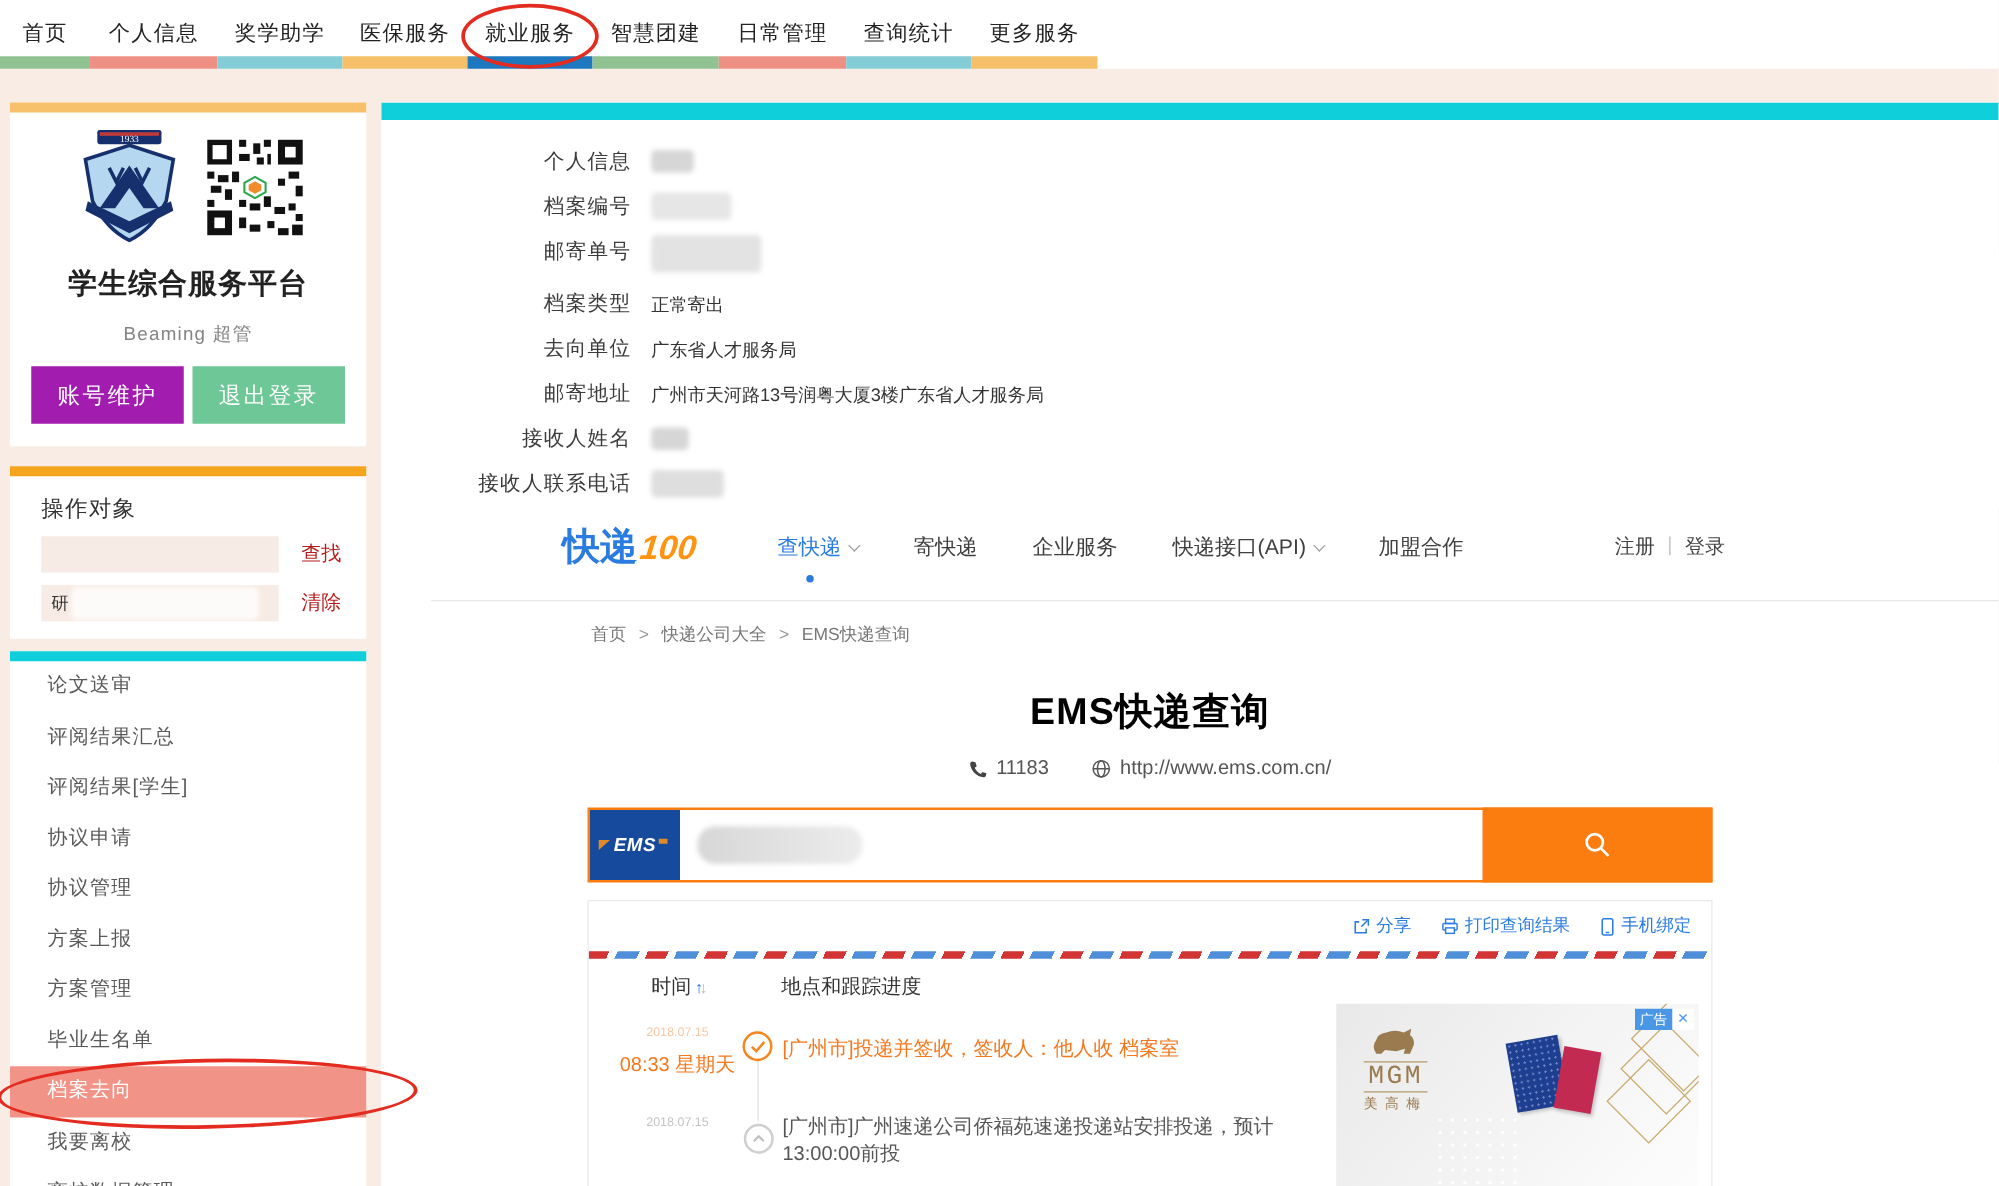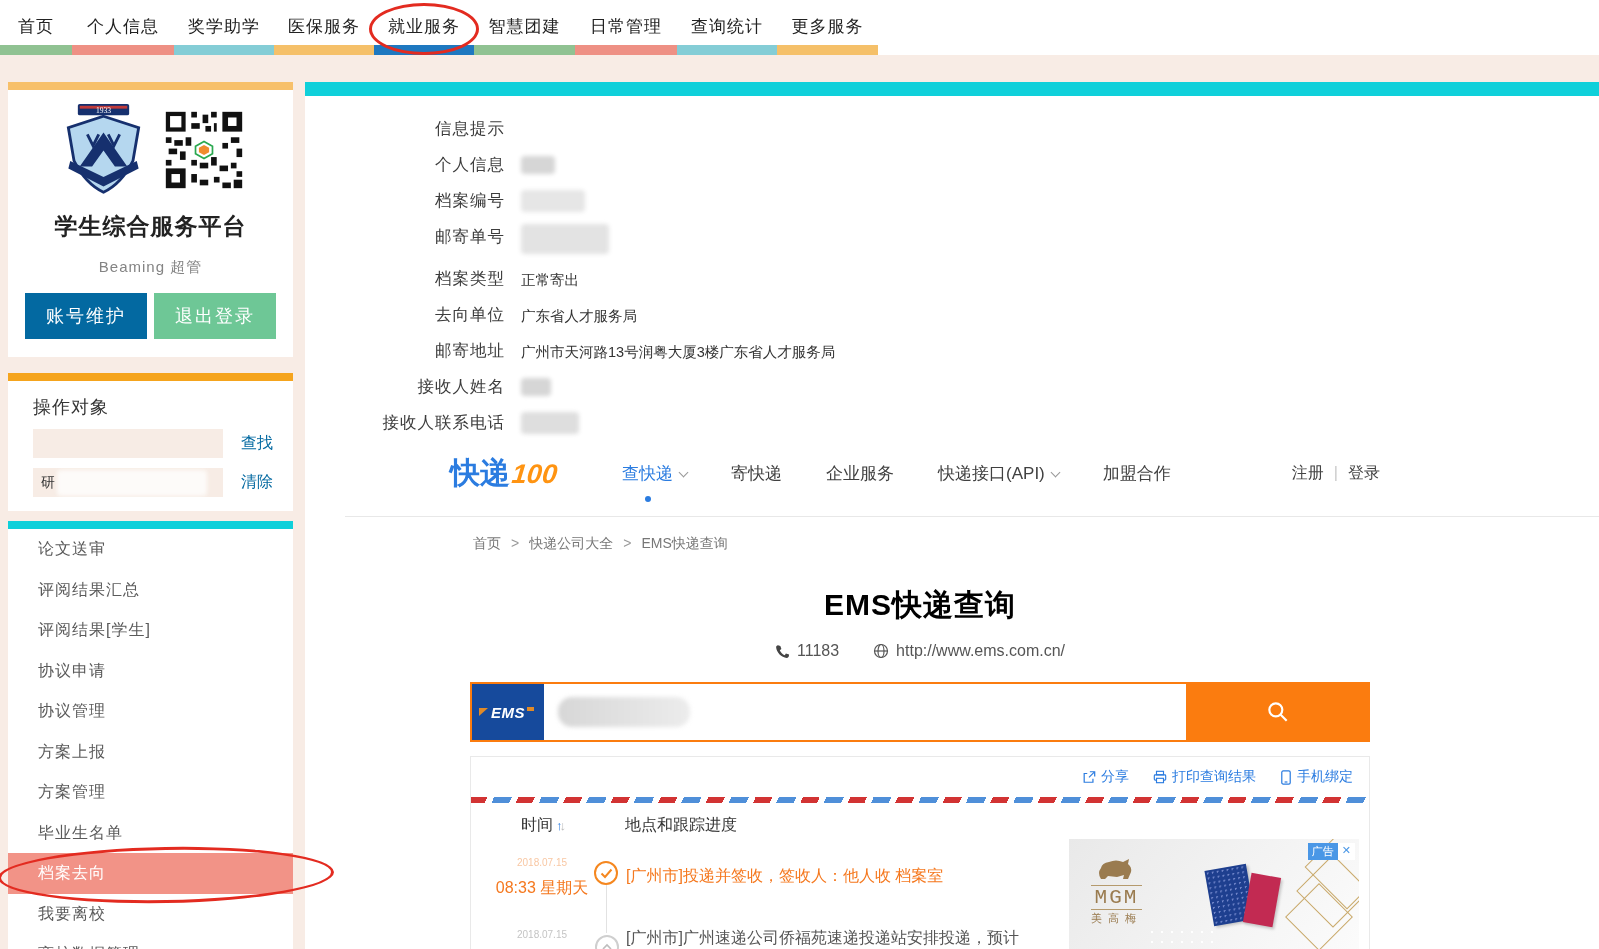--- a/index.html
+++ b/index.html
@@ -21,28 +21,28 @@
   
   .sidebar { position:absolute; left:8px; top:82px; width:285px; }
   .card { background:#fff; position:relative; }
   .card .topbar { height:8px; }
   .bar-orange1 { background:#f7c06a; } .bar-orange2 { background:#f5a41d; } .bar-cyan { background:#0fd0da; }
   .logos { display:flex; justify-content:center; align-items:center; gap:12px; padding-top:12px; }
   .platform-title { text-align:center; font-size:23px; font-weight:bold; color:#222; margin-top:14px; letter-spacing:1px; }
   .user-line { text-align:center; color:#848484; font-size:15px; margin-top:16px; letter-spacing:1px; }
   .btn-row { display:flex; gap:7px; padding:16px 17px 18px; }
   .sbtn { flex:1; height:46px; border:none; color:#fff; font-size:18px; letter-spacing:2px; font-family:inherit; cursor:pointer; }
-  .btn-account { background:#0369a1; }
+  .btn-account { background:#a21caf; }
   .btn-logout  { background:#6ec796; }
   .card2 { margin-top:16px; }
   .card2 .inner { padding:14px 20px 14px 25px; }
   .op-title { font-size:18px; color:#333; letter-spacing:1px; }
   .op-row { display:flex; align-items:center; margin-top:10px; }
   .op-input { width:190px; height:29px; background:#f7ece5; border:none; font-size:14px; padding:0 8px; position:relative; line-height:29px; color:#333; overflow:hidden; }
-  .op-link { margin-left:auto; color:#0369a1; font-size:16px; cursor:pointer; }
+  .op-link { margin-left:auto; color:#b91c1c; font-size:16px; cursor:pointer; }
   .blob { display:inline-block; background:#ddd; border-radius:4px; filter:blur(2px); vertical-align:middle; }
   .op-blob { width:150px; height:26px; background:#fdfbf9; margin-left:2px; }
   .card3 { margin-top:10px; height:500px; overflow:visible; }
   .menu-item { height:40.5px; line-height:40.5px; padding-left:30px; font-size:16px; color:#5a5a5a; cursor:pointer; letter-spacing:1px; }
   .menu-item.active { background:#f29387; color:#fff; }
   .circ-archive { left:-10px; width:336px; top:326px; height:56px; transform:rotate(-1deg); }
   
   .main-panel { position:absolute; left:305px; top:82px; width:1294px; height:867px; background:#fff; overflow:hidden; }
   .main-cyan { height:14px; background:#0fd0da; }
   
@@ -268,23 +268,20 @@
     <div class="menu-item">离校数据管理</div>
     <div class="red-ellipse circ-archive"></div>
   </div>
 </div>
 
 <div class="main-panel">
   <div class="main-cyan"></div>
 
   <div class="info-section">
     <div class="info-row">
-        <div class="info-label">信息提示</div>
-      </div>
-    <div class="info-row">
         <div class="info-label">个人信息</div>
         <span class="blob rb1"></span>
       </div>
     <div class="info-row">
         <div class="info-label">档案编号</div>
         <span class="blob rb2"></span>
       </div>
     <div class="info-row">
         <div class="info-label">邮寄单号</div>
         <span class="blob rb3"></span>

